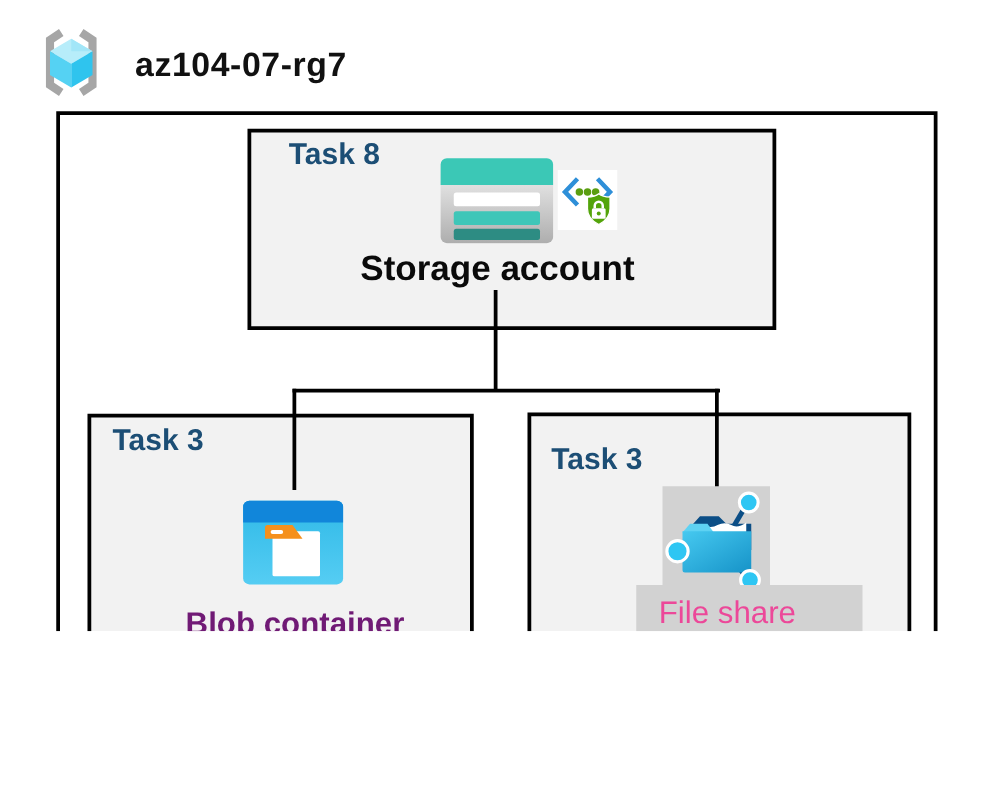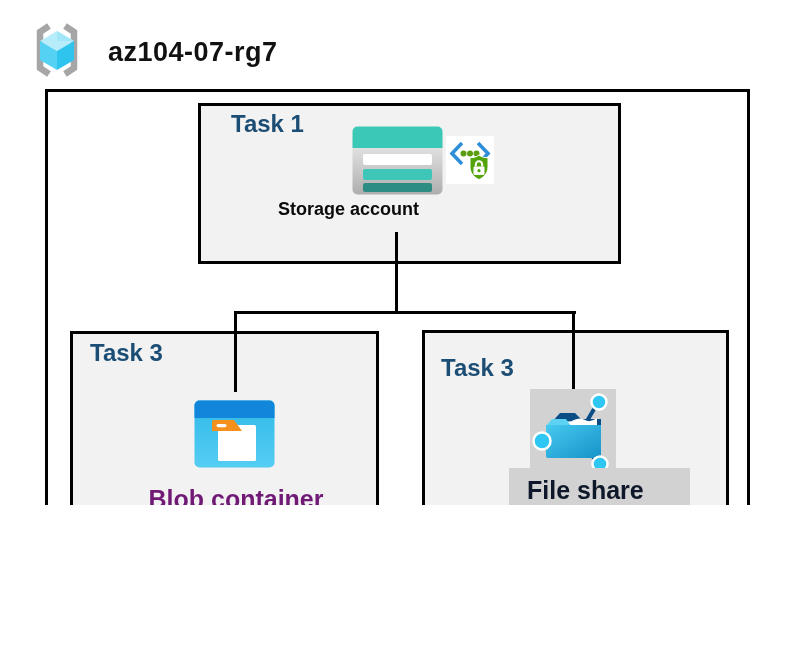--- a/index.html
+++ b/index.html
@@ -33,40 +33,40 @@
   
   .connector { position:absolute; background:#000; }
   #conn-trunk  { left:395px; top:232px; width:3px;  height:80px; }
   #conn-horiz  { left:234px; top:311px; width:342px; height:3px; }
   #conn-left   { left:234px; top:311px; width:3px;  height:81px; }
   #conn-right  { left:572px; top:311px; width:3px;  height:79px; }
   
   #storage-icon { position:absolute; left:352px; top:126px; width:91px; height:69px; }
   #endpoint-badge { position:absolute; left:446px; top:136px; width:48px; height:48px; }
   #storage-label {
-    position:absolute; left:278px; top:199px; width:240px; text-align:left;
-    font-size:18px; font-weight:700; color:#0a0a0a;
+    position:absolute; left:278px; top:199px; width:240px; text-align:center;
+    font-size:28px; font-weight:700; color:#0a0a0a;
   }
   
   #blob-icon { position:absolute; left:194px; top:400px; width:81px; height:68px; }
   #blob-label {
     position:absolute; left:116px; top:485px; width:240px; text-align:center;
     font-size:25px; font-weight:700; color:#701a75;
   }
   
   #fs-icon-highlight {
     position:absolute; left:530px; top:389px; width:86px; height:79px; background:#d2d2d2;
   }
   #fs-icon { position:absolute; left:531px; top:390px; width:84px; height:80px; }
   #fs-label-highlight {
     position:absolute; left:509px; top:468px; width:181px; height:43px; background:#d2d2d2;
   }
   #fs-label {
     position:absolute; left:527px; top:476px;
-    font-size:25px; font-weight:700; color:#0f172a;
+    font-size:25px; font-weight:400; color:#ec4899;
   }
 </style>
 </head>
 <body>
 
 <div id="page">
 
   <svg id="rg-icon" viewBox="0 0 58 58">
     <path d="M21 5 L12 11 V47 L21 53" stroke="#a6a6a6" stroke-width="6.5" fill="none"></path>
     <path d="M37 5 L46 11 V47 L37 53" stroke="#a6a6a6" stroke-width="6.5" fill="none"></path>
@@ -81,21 +81,21 @@
 
   <div id="task1-box" class="task-box"></div>
   <div id="task2-box" class="task-box"></div>
   <div id="task3-box" class="task-box"></div>
 
   <div id="conn-trunk" class="connector"></div>
   <div id="conn-horiz" class="connector"></div>
   <div id="conn-left" class="connector"></div>
   <div id="conn-right" class="connector"></div>
 
-  <div id="task1-label" class="task-label">Task 1</div>
+  <div id="task1-label" class="task-label">Task 8</div>
   <div id="task2-label" class="task-label">Task 3</div>
   <div id="task3-label" class="task-label">Task 3</div>
 
   <svg id="storage-icon" viewBox="0 0 91 69">
     <defs>
       <linearGradient id="sgGray" x1="0" y1="0" x2="0" y2="1">
         <stop offset="0" stop-color="#f7f7f7"></stop>
           <stop offset="1" stop-color="#aeaeae"></stop>
       </linearGradient>
     </defs>

